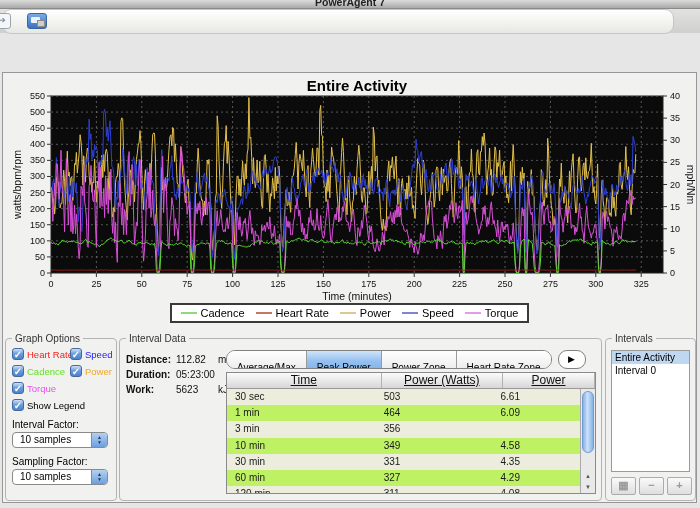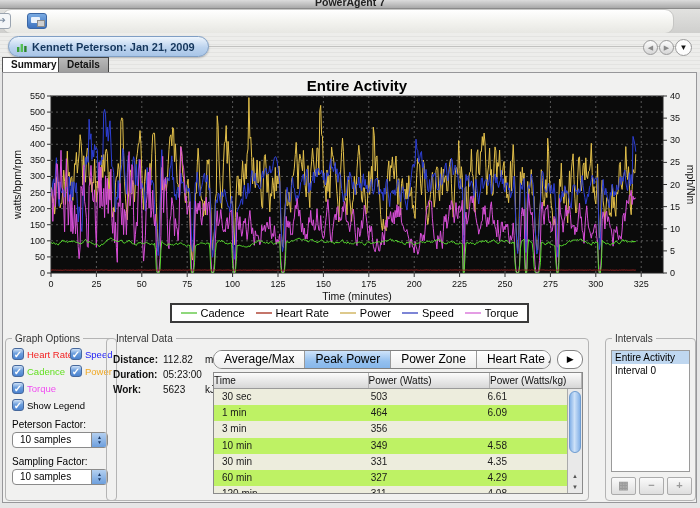--- a/index.html
+++ b/index.html
@@ -46,21 +46,21 @@
   .axis-label{font-size:10.5px;fill:#111;font-family:"Liberation Sans",sans-serif;}
   .legend{position:absolute;left:0;right:0;top:230px;display:flex;justify-content:center;}
   .legend-box{display:flex;align-items:center;gap:11px;border:2px solid #3a3a3a;background:#fff;padding:2px 9px;}
   .legend-item{display:flex;align-items:center;gap:4px;font-size:11px;color:#000;}
   .legend-line{display:inline-block;width:16px;height:2px;}
   
   fieldset.fs{position:absolute;margin:0;border:1px solid #b4b4b4;border-radius:4px;padding:2px 4px;
     box-sizing:border-box;background:transparent;}
   fieldset.fs legend{font-size:10px;color:#333;padding:0 3px;margin-left:2px;}
   #fs-graph-options{left:2px;top:260px;width:112px;height:168px;}
-  #fs-interval-data{left:103px;top:260px;width:483px;height:168px;}
+  #fs-interval-data{left:116px;top:260px;width:483px;height:168px;}
   #fs-intervals{left:602px;top:260px;width:91px;height:168px;}
   
   #checks{display:grid;grid-template-columns:58px auto;gap:5px 0;margin:2px 0 0 2px;}
   .chk-item{display:flex;align-items:center;gap:3px;font-size:9.5px;white-space:nowrap;}
   .chk-item.span2{grid-column:1 / span 2;}
   .chk{flex:0 0 auto;width:12px;height:12px;border-radius:3px;border:1px solid #46689c;
     background:linear-gradient(#cfe2f8,#6d9fdd 45%,#4a82cf);color:#fff;font-size:10px;line-height:11px;
     font-weight:bold;text-align:center;box-sizing:border-box;}
   .opt-label{font-size:10px;margin:8px 0 2px 2px;color:#000;}
   .combo{position:relative;width:96px;height:16px;margin-left:2px;border:1px solid #8a8a8a;border-radius:4px;
@@ -71,29 +71,29 @@
   .stepper i{font-style:normal;font-size:5px;line-height:5px;color:#1c3a66;}
   
   #stats{position:absolute;left:6px;top:10px;width:98px;}
   .stat-row{font-size:10px;margin-bottom:4px;white-space:nowrap;}
   .stat-label{display:inline-block;width:50px;font-weight:bold;}
   .stat-value{display:inline-block;min-width:42px;}
   .stat-unit{display:inline-block;}
   .tabs-table{position:absolute;left:106px;top:6px;right:5px;bottom:6px;}
   .tabs-row{display:flex;align-items:flex-start;}
   .tabstrip{display:flex;height:17px;border:1px solid #818181;border-radius:9px;overflow:hidden;background:#fff;}
-  .dtab{font-size:12px;line-height:17px;padding:0 10px;background:linear-gradient(#ffffff,#ededed);
+  .dtab{font-size:10px;line-height:17px;padding:8px 10px;background:linear-gradient(#ffffff,#ededed);
     border-left:1px solid #9a9a9a;color:#000;white-space:nowrap;}
   .dtab:first-child{border-left:none;}
   .dtab.active{background:linear-gradient(#cfe4fa,#94c0ef 60%,#86b6ea);}
   .more-btn{margin-left:6px;width:26px;height:17px;border:1px solid #818181;border-radius:9px;background:#fff;
     text-align:center;font-size:9px;line-height:17px;color:#000;}
   .dtable{position:absolute;left:0;top:22px;right:0;bottom:0;border:1px solid #8a8a8a;background:#fff;overflow:hidden;}
   .thead{display:flex;height:15px;background:linear-gradient(#fbfbfb,#d7d7d7);border-bottom:1px solid #9a9a9a;}
-  .th{font-size:10px;line-height:15px;text-align:left;box-sizing:border-box;border-right:1px solid #b2b2b2;color:#111;}
+  .th{font-size:12px;line-height:15px;text-align:center;box-sizing:border-box;border-right:1px solid #b2b2b2;color:#111;text-decoration:underline;}
   .tbody{position:absolute;left:0;top:16px;right:14px;bottom:0;}
   .tr{display:flex;height:16.2px;}
   .tr.odd{background:#ededdd;}
   .tr.even{background:#bef264;}
   .td{font-size:10px;line-height:16px;padding-left:8px;box-sizing:border-box;color:#1a1a1a;white-space:nowrap;}
   .c0{width:42%;}.c1{width:33%;}.c2{width:25%;}
   .scrollbar{position:absolute;right:0;top:16px;bottom:0;width:14px;background:#e9e9e9;border-left:1px solid #aaa;}
   .sb-thumb{position:absolute;left:1px;right:1px;top:2px;height:58%;border-radius:6px;border:1px solid #6f9cd0;
     background:linear-gradient(90deg,#85b2e8,#cde1f8 45%,#85b2e8);}
   .sb-up,.sb-dn{position:absolute;left:0;right:0;height:11px;text-align:center;font-size:6px;color:#555;line-height:11px;}
@@ -119,42 +119,20 @@
 
   <div class="toolbar">
     <div class="tool-well"></div>
     <div class="tool-icon1">➔</div>
     <div class="tool-icon2">
       <span class="screen"></span>
       <span class="badge"></span>
     </div>
   </div>
 
-  <div class="header-zone">
-    <div class="header-rule"></div>
-    <div class="capsule">
-      <svg class="mini-chart" width="10" height="10" viewBox="0 0 10 10">
-        <rect x="0" y="5" width="2.4" height="5" fill="#3aa13a"></rect>
-        <rect x="3.6" y="2" width="2.4" height="8" fill="#56c156"></rect>
-        <rect x="7.2" y="4" width="2.4" height="6" fill="#2d862d"></rect>
-      </svg>
-      <span>Kennett Peterson: Jan 21, 2009</span>
-    </div>
-    <div class="navbtn back">
-      <span>◀</span>
-    </div>
-    <div class="navbtn fwd">
-      <span>▶</span>
-    </div>
-    <div class="navbtn collapse">
-      <span>▼</span>
-    </div>
-    <div class="vtab summary">Summary</div>
-    <div class="vtab details">Details</div>
-  </div>
 
   <div class="main-panel">
     <div class="chart-title">Entire Activity</div>
     <svg id="chart-svg" width="688" height="215" viewBox="0 0 688 215">
         <rect x="42" y="5" width="612" height="177" fill="#0b0b0b" stroke="#222" stroke-width="1"></rect>
         <defs>
           <clipPath id="pc">
             <rect x="42" y="5" width="612" height="177"></rect>
           </clipPath>
         </defs>
@@ -307,21 +285,21 @@
           </div>
           <div class="chk-item">
             <span class="chk">✓</span>
             <span class="chk-label" style="color: rgb(241, 77, 241);">Torque</span>
           </div>
           <div class="chk-item span2">
             <span class="chk">✓</span>
             <span class="chk-label" style="color: rgb(0, 0, 0);">Show Legend</span>
           </div>
         </div>
-      <div class="opt-label">Peterson Factor:</div>
+      <div class="opt-label">Interval Factor:</div>
       <div class="combo">
         <span class="combo-val">10 samples</span>
         <span class="stepper">
           <i>▲</i>
           <i>▼</i>
         </span>
       </div>
       <div class="opt-label">Sampling Factor:</div>
       <div class="combo">
         <span class="combo-val">10 samples</span>

